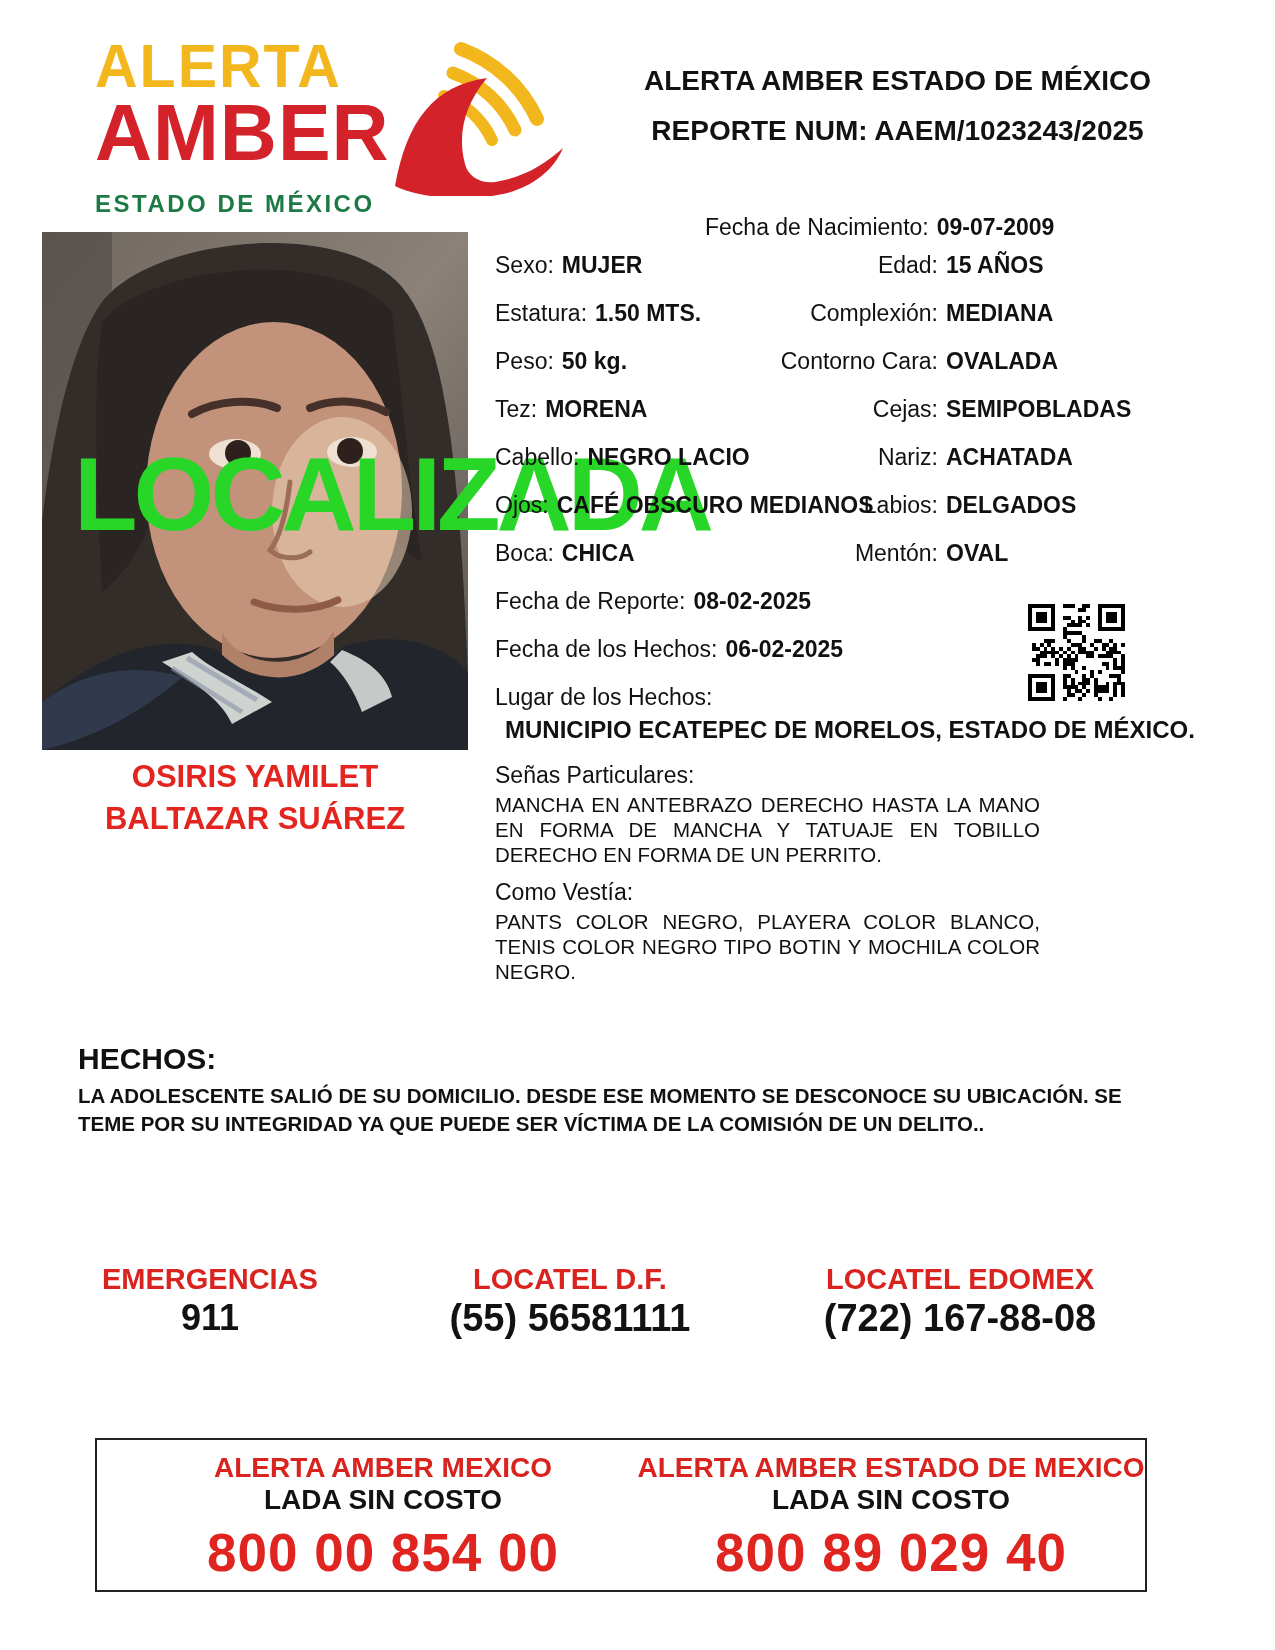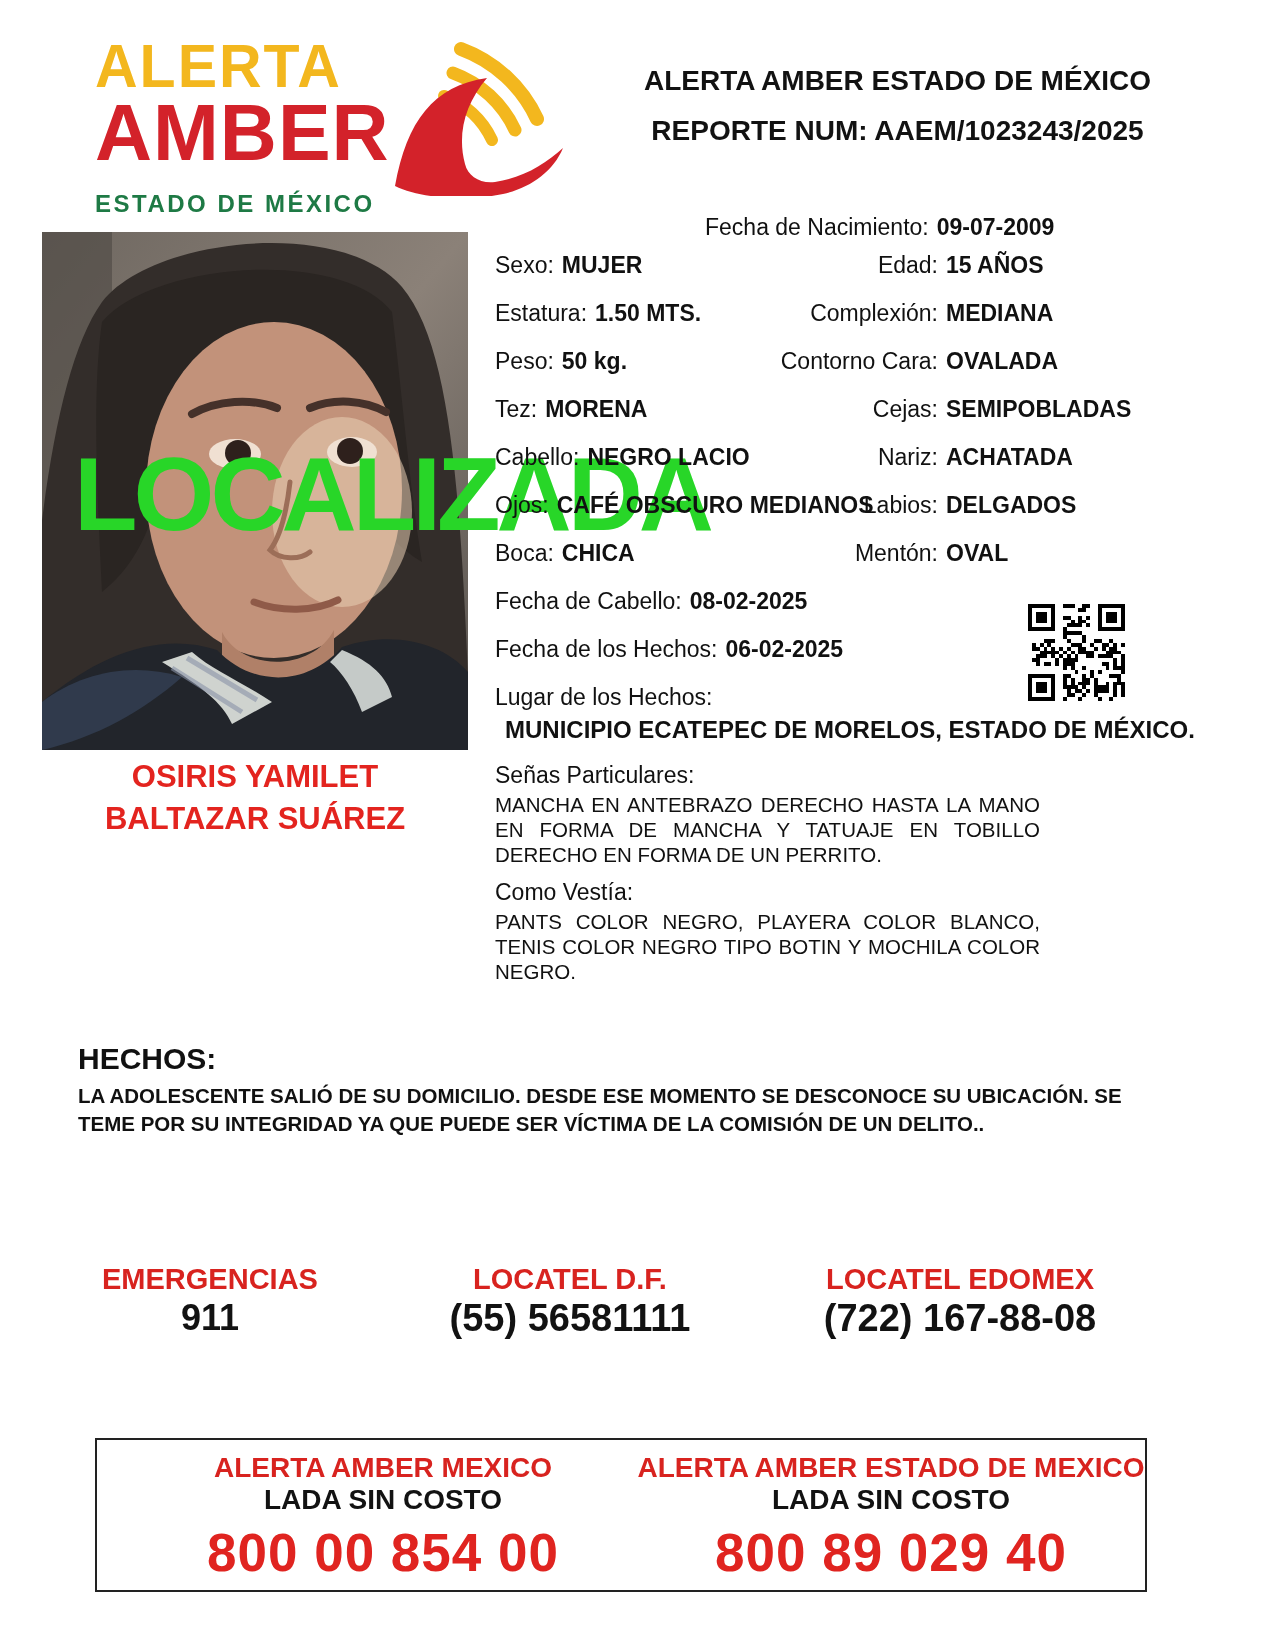--- a/index.html
+++ b/index.html
@@ -164,21 +164,21 @@
     <div class="d-row">
       <span class="d-left"><span class="lbl">Ojos:</span><span class="val">CAFÉ OBSCURO MEDIANOS</span></span>
       <span class="d-right"><span class="d-rlabel lbl">Labios:</span><span class="val">DELGADOS</span></span>
     </div>
     <div class="d-row">
       <span class="d-left"><span class="lbl">Boca:</span><span class="val">CHICA</span></span>
       <span class="d-right"><span class="d-rlabel lbl">Mentón:</span><span class="val">OVAL</span></span>
     </div>
 
     <div class="single-row">
-      <span class="lbl">Fecha de Cabello:</span><span class="val">08-02-2025</span>
+      <span class="lbl">Fecha de Reporte:</span><span class="val">08-02-2025</span>
     </div>
     <div class="single-row">
       <span class="lbl">Fecha de los Hechos:</span><span class="val">06-02-2025</span>
     </div>
 
     <div class="place-label lbl">Lugar de los Hechos:</div>
     <div class="place-value">MUNICIPIO ECATEPEC DE MORELOS, ESTADO DE MÉXICO.</div>
 
     <div class="section-label lbl">Señas Particulares:</div>
     <div class="body-text">MANCHA EN ANTEBRAZO DERECHO HASTA LA MANO EN FORMA DE MANCHA Y TATUAJE EN TOBILLO DERECHO EN FORMA DE UN PERRITO.</div>

